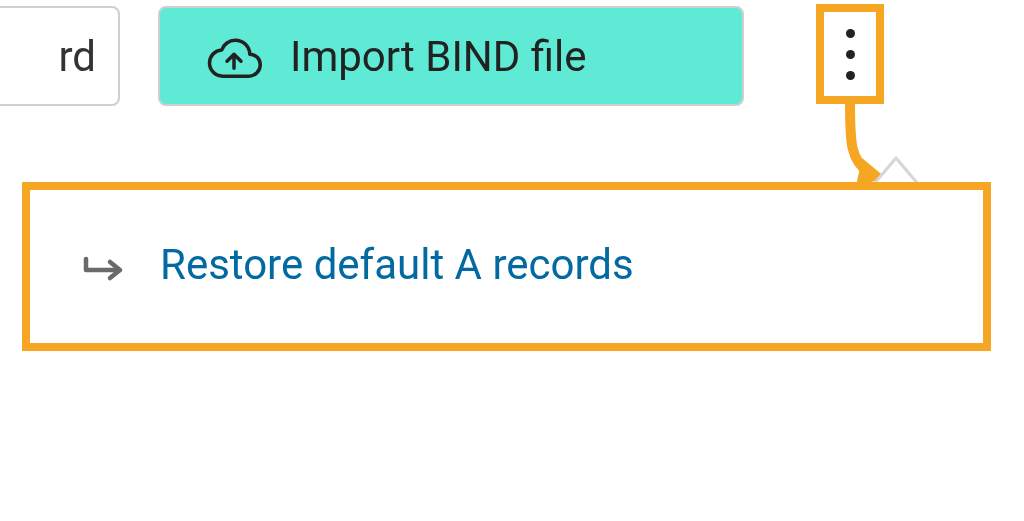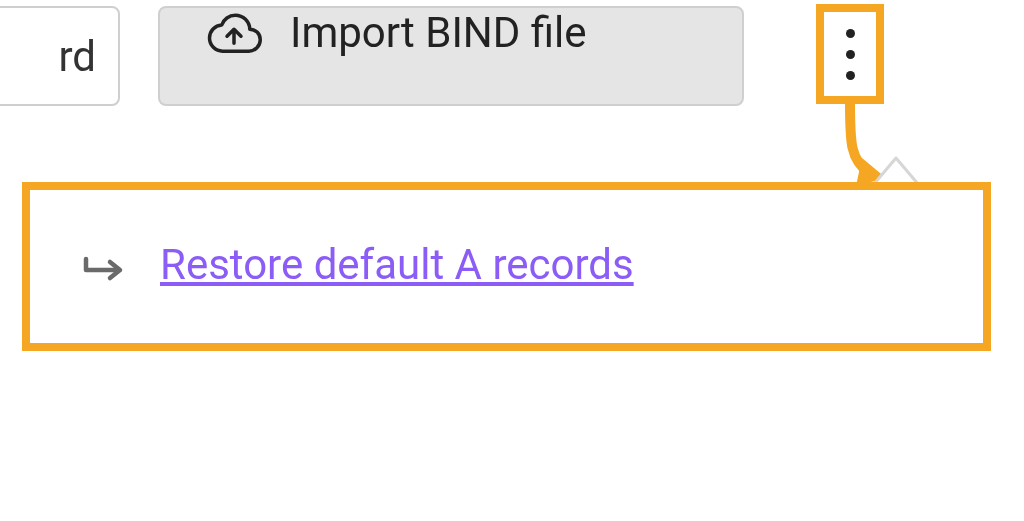--- a/index.html
+++ b/index.html
@@ -32,23 +32,23 @@
       color: #333;
     }
     .btn-import {
       position: absolute;
       top: 6px;
       left: 158px;
       height: 100px;
       width: 586px;
       border: 2px solid #cfcfcf;
       border-radius: 8px;
-      background: #e5e5e5;
+      background: #5eead4;
       display: flex;
-      align-items: flex-start;
+      align-items: center;
       gap: 28px;
       padding-left: 46px;
       font-size: 42px;
       color: #222;
       cursor: pointer;
     }
     .btn-import .cloud-icon {
       width: 56px;
       height: 46px;
       flex-shrink: 0;
@@ -102,23 +102,22 @@
       border: 8px solid #f5a623;
       background: #ffffff;
       padding: 28px 0 32px 0;
     }
     .dropdown-item {
       display: flex;
       align-items: center;
       gap: 34px;
       padding: 22px 52px;
       font-size: 42px;
-      color: #8b5cf6;
+      color: #0369a1;
       cursor: pointer;
-      text-decoration: underline;
     }
     .dropdown-item .arrow-icon {
       width: 44px;
       height: 34px;
       flex-shrink: 0;
       color: #6a6a6a;
     }
   </style>
 </head>
 <body>

